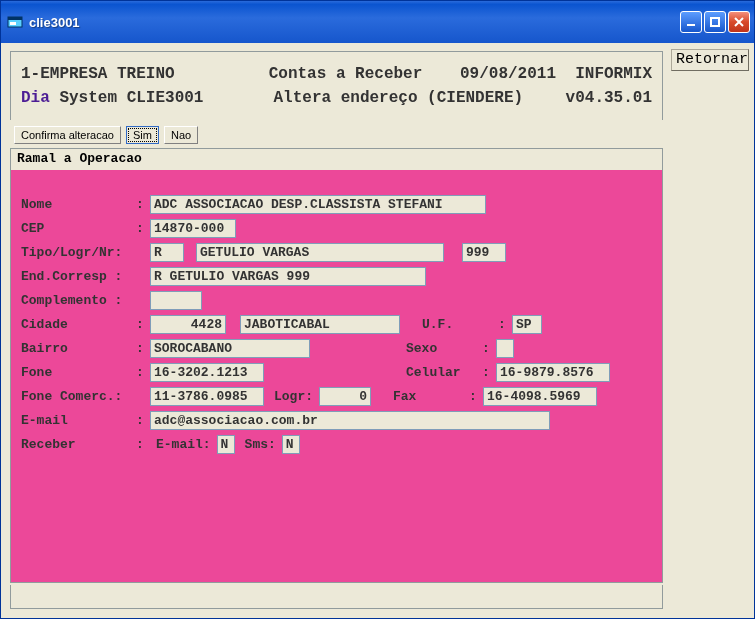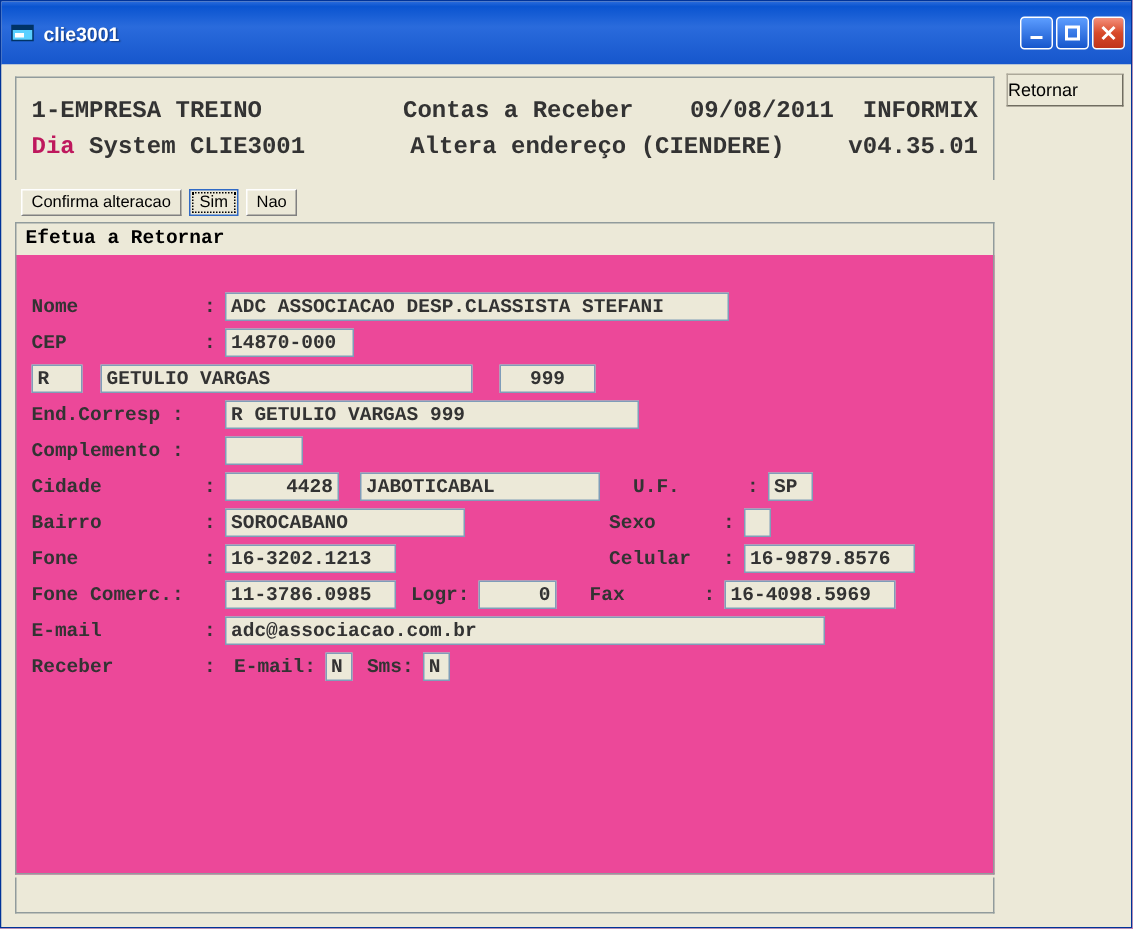--- a/index.html
+++ b/index.html
@@ -72,40 +72,41 @@
     width: 82px;
     padding: 4px 2px;
     background: #ece9d8;
   }
   .side-btn {
     width: 78px; height: 22px;
     background: #ece9d8;
     border: 1px solid #aca899;
     border-right-color: #706d61;
     border-bottom-color: #706d61;
-    font-size: 12px;
-    text-align: left;
+    font-size: 15px;
+    text-align: right;
     line-height: 20px;
     cursor: pointer;
+    font-family: Liberation Mono, monospace;
   }
   .header-box {
     border: 1px solid #919b9c;
     border-bottom: none;
     padding: 10px 10px;
     font-family: "Courier New", monospace;
     font-size: 16px;
     font-weight: bold;
     color: #333;
     line-height: 1.5;
   }
   .header-row { display: flex; }
   .hr-left { width: 210px; }
   .hr-mid { flex: 1; text-align: center; }
   .hr-right { text-align: right; white-space: pre; }
-  .dia { color: #be185d; }
+  .dia { color: #4c1d95; }
   .toolbar {
     padding: 6px 4px 4px 4px;
   }
   .btn3d {
     display: inline-block;
     background: #ece9d8;
     border: 1px solid #fff;
     border-right-color: #808080;
     border-bottom-color: #808080;
     padding: 2px 6px;
@@ -221,42 +222,43 @@
           <span class="hr-right">v04.35.01</span>
         </div>
       </div>
 
       <div class="toolbar">
         <span class="btn3d">Confirma alteracao</span>
         <span class="btn3d focused">Sim</span>
         <span class="btn3d">Nao</span>
       </div>
 
-      <div class="status-strip">Efetua a Retornar</div>
+      <div class="status-strip">Ramal a Operacao</div>
 
       <div class="main-box">
 
         <div class="frow">
           <span class="lbl w1">Nome</span>
           <span class="colon">:</span>
           <span class="fld" style="width:336px">ADC ASSOCIACAO DESP.CLASSISTA STEFANI</span>
         </div>
 
         <div class="frow">
           <span class="lbl w1">CEP</span>
           <span class="colon">:</span>
           <span class="fld" style="width:86px">14870-000</span>
         </div>
 
         <div class="frow">
+          <span class="lbl" style="width:129px">Tipo/Logr/Nr:</span>
           <span class="fld" style="width:34px">R</span>
           <span class="gap" style="width:12px"></span>
           <span class="fld" style="width:248px">GETULIO VARGAS</span>
           <span class="gap" style="width:18px"></span>
-          <span class="fld" style="width:64px;text-align:center">999</span>
+          <span class="fld" style="width:44px;text-align:left">999</span>
         </div>
 
         <div class="frow">
           <span class="lbl" style="width:129px">End.Corresp :</span>
           <span class="fld" style="width:276px">R GETULIO VARGAS 999</span>
         </div>
 
         <div class="frow">
           <span class="lbl" style="width:129px">Complemento :</span>
           <span class="fld" style="width:52px"></span>

